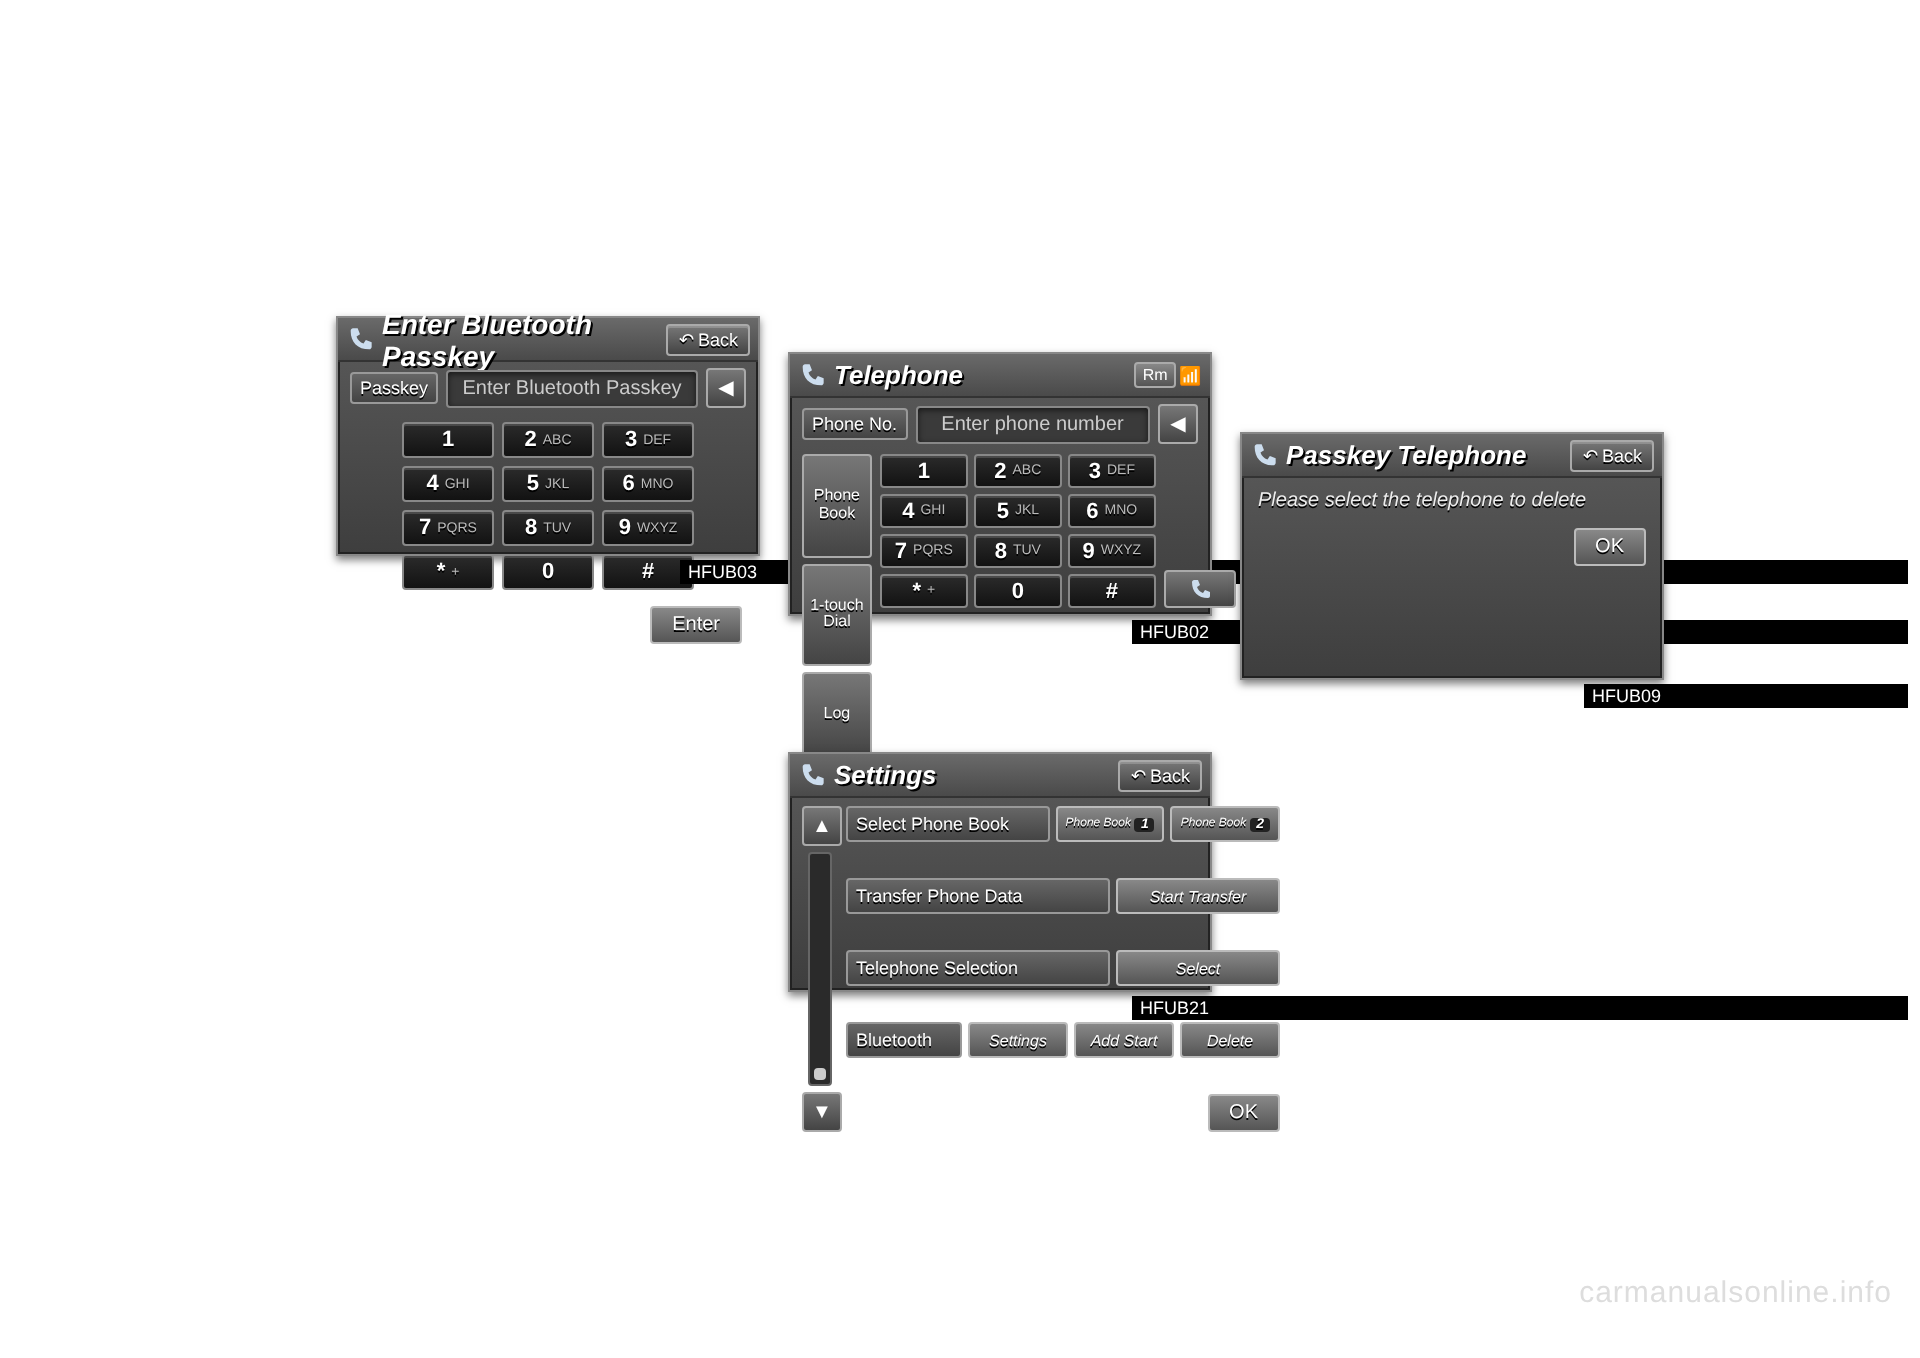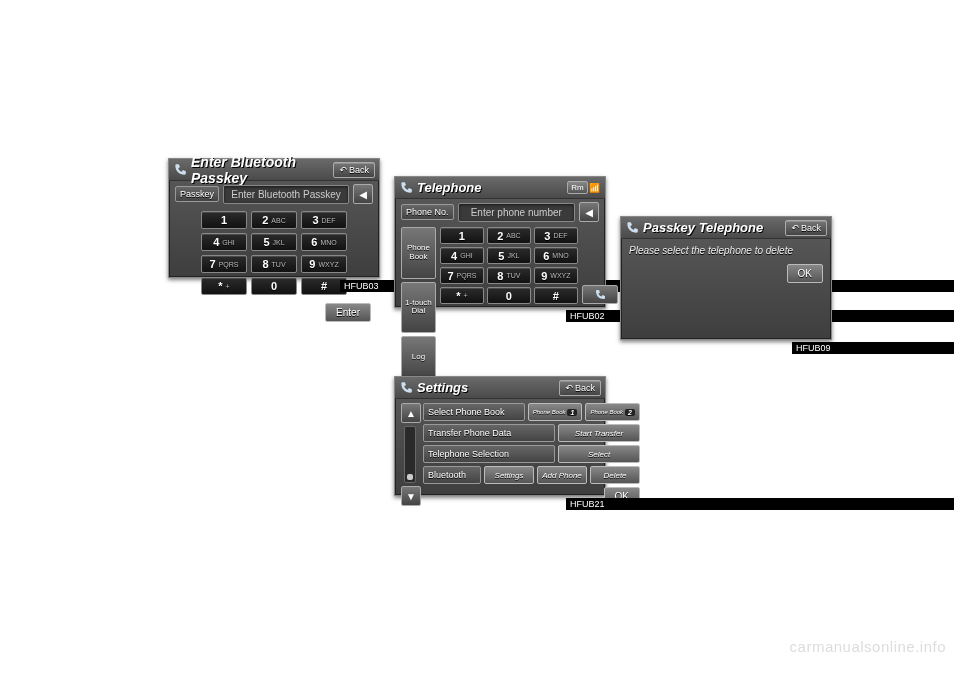--- a/index.html
+++ b/index.html
@@ -257,21 +257,21 @@
     bottom: 2px;
     left: 50%;
     transform: translateX(-50%);
     width: 6px; height: 6px;
     background: #ccc; border-radius: 2px;
   }
   .settings-rows {
     flex: 1;
     display: flex;
     flex-direction: column;
-    gap: 3px;
+    gap: 18px;
   }
   .srow {
     display: flex;
     gap: 3px;
     align-items: stretch;
   }
   .srow-label {
     flex: 1;
     background: linear-gradient(#666,#444);
     border: 1px solid #999;
@@ -540,21 +540,21 @@
         <span class="srow-label">Transfer Phone Data</span>
         <span class="srow-btn" style="min-width:72px;">Start Transfer</span>
       </div>
       <div class="srow">
         <span class="srow-label">Telephone Selection</span>
         <span class="srow-btn" style="min-width:72px;">Select</span>
       </div>
       <div class="srow">
         <span class="srow-label" style="flex:0 0 48px;">Bluetooth</span>
         <span class="srow-btn" style="flex:1;">Settings</span>
-        <span class="srow-btn" style="flex:1;">Add Phone</span>
+        <span class="srow-btn" style="flex:1;">Add Start</span>
         <span class="srow-btn" style="flex:1;">Delete</span>
       </div>
       <div class="srow" style="justify-content:flex-end;">
         <span class="action-btn">OK</span>
       </div>
     </div>
   </div>
 </div>
 <div class="panel-code" style="left:566px; top:498px;">HFUB21</div>
 

